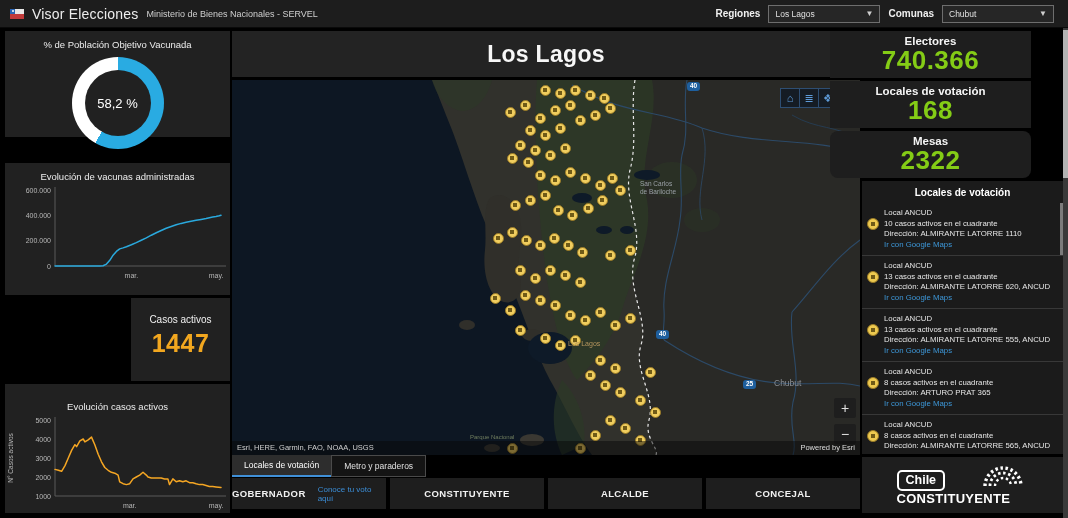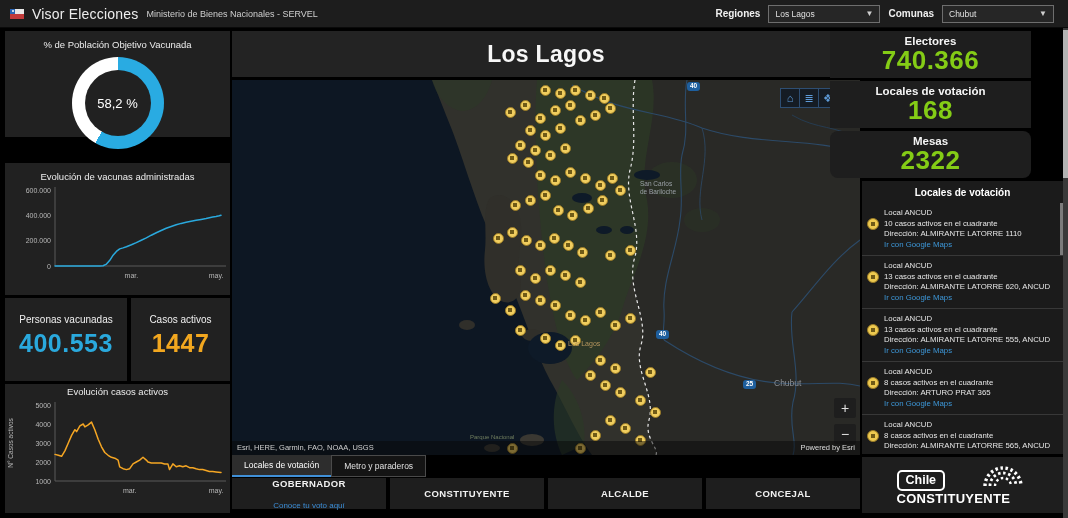--- a/index.html
+++ b/index.html
@@ -59,21 +59,21 @@
           font-size:7.5px;color:#cfcfcf;line-height:14px;box-sizing:border-box;padding:0 5px;}
   #attrib .right{float:right;color:#ddd;}
   
   #tabs{position:absolute;left:232px;top:455px;width:628px;height:22px;display:flex;background:#000;}
   .tab{height:22px;padding:0 12px;display:flex;align-items:center;font-size:8.5px;color:#e0e0e0;
        box-sizing:border-box;cursor:pointer;}
   .tab.active{background:#2d2d2d;color:#fff;border-bottom:2px solid #4090d8;}
   .tab.inactive{background:#141414;border:1px solid #4a4a4a;}
   
   #vote-row{position:absolute;left:232px;top:478px;width:628px;height:31px;display:flex;gap:4px;}
-  .vbtn{flex:1;background:#1e1e1e;display:flex;flex-direction:column;align-items:center;
+  .vbtn{flex:1;background:#1e1e1e;display:flex;align-items:center;
         justify-content:center;gap:12px;cursor:pointer;}
   .vbtn .vl{font-size:9.5px;font-weight:bold;color:#f2f2f2;letter-spacing:.4px;}
   .vbtn .vs{font-size:8px;color:#3b8dd6;cursor:pointer;}
   
   .rstat{position:absolute;left:830px;width:201px;height:47px;background:#1e1e1e;text-align:center;}
   .rstat .lab{font-size:11.5px;font-weight:600;color:#f5f5f5;margin-top:4px;}
   .rstat .val{font-size:26px;font-weight:bold;color:#84cc16;line-height:1.05;letter-spacing:.5px;}
   #locales{position:absolute;left:862px;top:181px;width:201px;height:273px;background:#1b1b1b;overflow:hidden;}
   #locales .hdr{font-size:10px;font-weight:bold;color:#fff;text-align:center;padding:6px 0 5px 0;}
   .litem{display:flex;gap:5px;padding:5px 8px 5px 5px;border-top:1px solid #383838;cursor:pointer;}
@@ -142,31 +142,27 @@
           <text x="46" y="10.5" text-anchor="end" font-size="7" fill="#b8b8b8">600.000</text>
           <line x1="50" y1="5" x2="50" y2="84" stroke="#5a5a5a" stroke-width="1"></line>
           <line x1="50" y1="84" x2="221" y2="84" stroke="#5a5a5a" stroke-width="1"></line>
           <text x="126.36" y="96" text-anchor="middle" font-size="7" fill="#b8b8b8">mar.</text>
           <text x="211.01999999999998" y="96" text-anchor="middle" font-size="7" fill="#b8b8b8">may.</text>
           <polyline points="50.0,84.0 56.6,84.0 63.3,84.0 69.9,84.0 76.6,84.0 83.2,84.0 89.8,84.0 94.8,84.0 98.1,83.7 101.5,82.1 104.8,78.3 108.1,73.2 111.4,69.4 114.7,66.9 118.1,65.9 121.4,64.7 126.4,62.7 131.3,60.6 136.3,58.3 141.3,55.9 146.3,53.2 151.3,50.8 156.2,48.5 161.2,46.3 166.2,44.5 171.2,42.8 176.2,41.4 181.1,40.3 186.1,39.3 191.1,38.3 196.1,37.4 201.1,36.5 204.4,35.7 207.7,35.1 211.0,34.5 214.3,33.7 216.0,33.2" fill="none" stroke="#2aa9dd" stroke-width="1.5" stroke-linejoin="round" stroke-linecap="round"></polyline>
         </svg>
       </div>
   </div>
 
-  <div class="scard" style="left:5px;top:298px;width:122px;height:83px;">
-    <div class="lab">Personas vacunadas</div>
-    <div class="val" id="sc-val-0" style="color: rgb(42, 169, 221);">400.553</div>
-  </div>
   <div class="scard" style="left:131px;top:298px;width:99px;height:83px;">
     <div class="lab">Casos activos</div>
     <div class="val" id="sc-val-1" style="color: rgb(242, 167, 31);">1447</div>
   </div>
 
   <div class="panel" style="left:5px;top:384px;width:225px;height:129px;">
-    <div class="ptitle" style="padding-top:2px;">Evolución casos activos</div>
+    <div class="ptitle" style="padding-top:17px;">Evolución casos activos</div>
     <div id="chart-casos">
         <svg width="225" height="106" viewBox="0 0 225 106" class="chart-svg">
           <text x="46" y="86.5" text-anchor="end" font-size="7" fill="#b8b8b8">1000</text>
           <text x="46" y="67.5" text-anchor="end" font-size="7" fill="#b8b8b8">2000</text>
           <text x="46" y="48.5" text-anchor="end" font-size="7" fill="#b8b8b8">3000</text>
           <text x="46" y="29.5" text-anchor="end" font-size="7" fill="#b8b8b8">4000</text>
           <text x="46" y="10.5" text-anchor="end" font-size="7" fill="#b8b8b8">5000</text>
           <line x1="50" y1="5" x2="50" y2="84" stroke="#5a5a5a" stroke-width="1"></line>
           <line x1="50" y1="84" x2="221" y2="84" stroke="#5a5a5a" stroke-width="1"></line>
           <text x="124.7" y="96" text-anchor="middle" font-size="7" fill="#b8b8b8">mar.</text>

